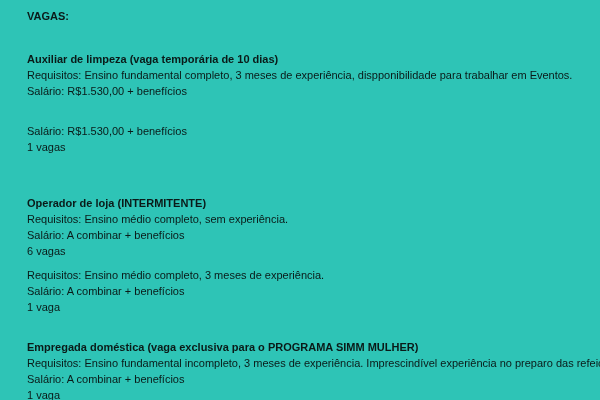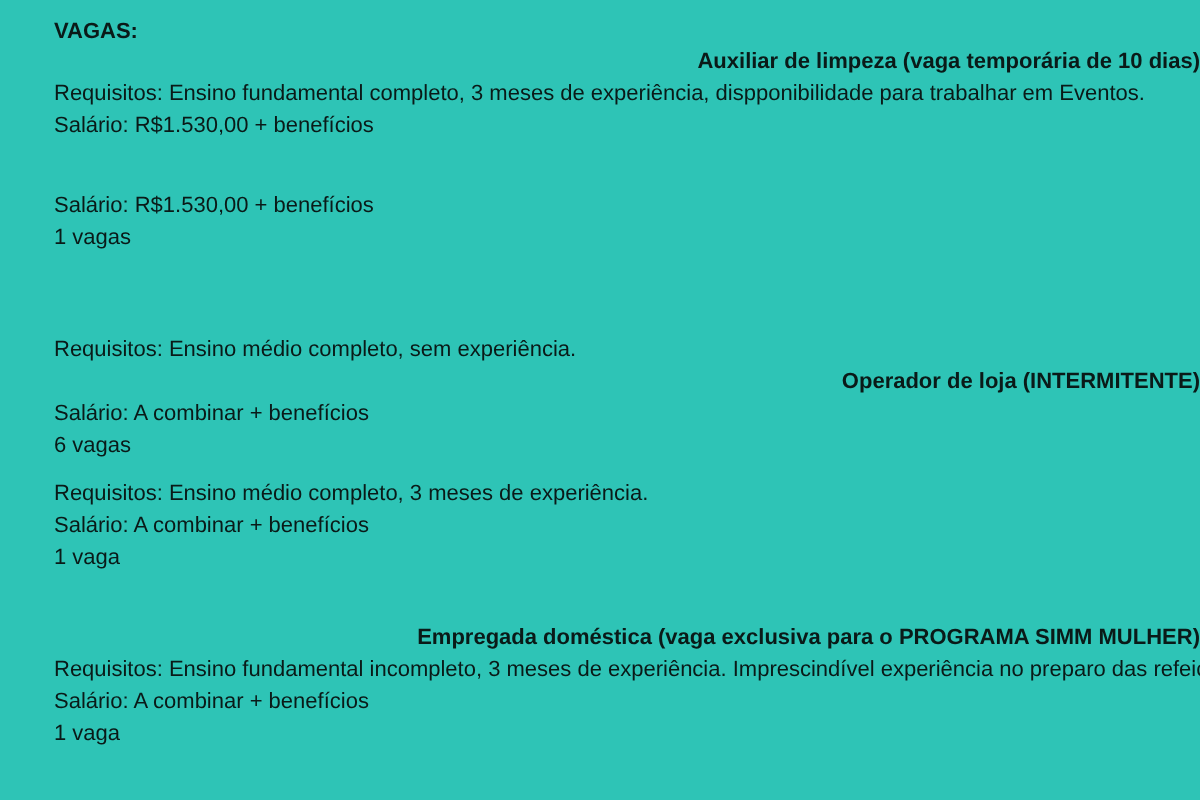--- a/index.html
+++ b/index.html
@@ -4,45 +4,45 @@
 <style>
   html, body { margin: 0; padding: 0; }
   body {
     width: 600px; height: 400px; overflow: hidden;
     background: #2ec4b6;
     font-family: "Liberation Sans", sans-serif;
     color: #0a1a18;
     font-size: 11px;
   }
   .page { position: relative; padding: 9px 0 0 27px; }
-  .title { font-weight: bold; font-size: 11px; line-height: 14px; height: 14px; margin-bottom: 0; }
+  .title { font-weight: bold; font-size: 11px; line-height: 14px; height: 14px; margin-bottom: 28px; }
   .job { height: 72px; }
   .job .line { line-height: 16px; height: 16px; white-space: nowrap; }
-  .job .name { font-weight: bold; text-align: right; }
+  .job .name { font-weight: bold; }
 </style>
 </head>
 <body>
 
 <div class="page">
   <div class="title">VAGAS:</div>
 
   <div class="job">
     <div class="line name">Auxiliar de limpeza (vaga temporária de 10 dias)</div>
     <div class="line">Requisitos: Ensino fundamental completo, 3 meses de experiência, dispponibilidade para trabalhar em Eventos.</div>
     <div class="line">Salário: R$1.530,00 + benefícios</div>
   </div>
 
   <div class="job">
     <div class="line">Salário: R$1.530,00 + benefícios</div>
     <div class="line">1 vagas</div>
   </div>
 
   <div class="job">
+    <div class="line name">Operador de loja (INTERMITENTE)</div>
     <div class="line">Requisitos: Ensino médio completo, sem experiência.</div>
-    <div class="line name">Operador de loja (INTERMITENTE)</div>
     <div class="line">Salário: A combinar + benefícios</div>
     <div class="line">6 vagas</div>
   </div>
 
   <div class="job">
     <div class="line">Requisitos: Ensino médio completo, 3 meses de experiência.</div>
     <div class="line">Salário: A combinar + benefícios</div>
     <div class="line">1 vaga</div>
   </div>
 

